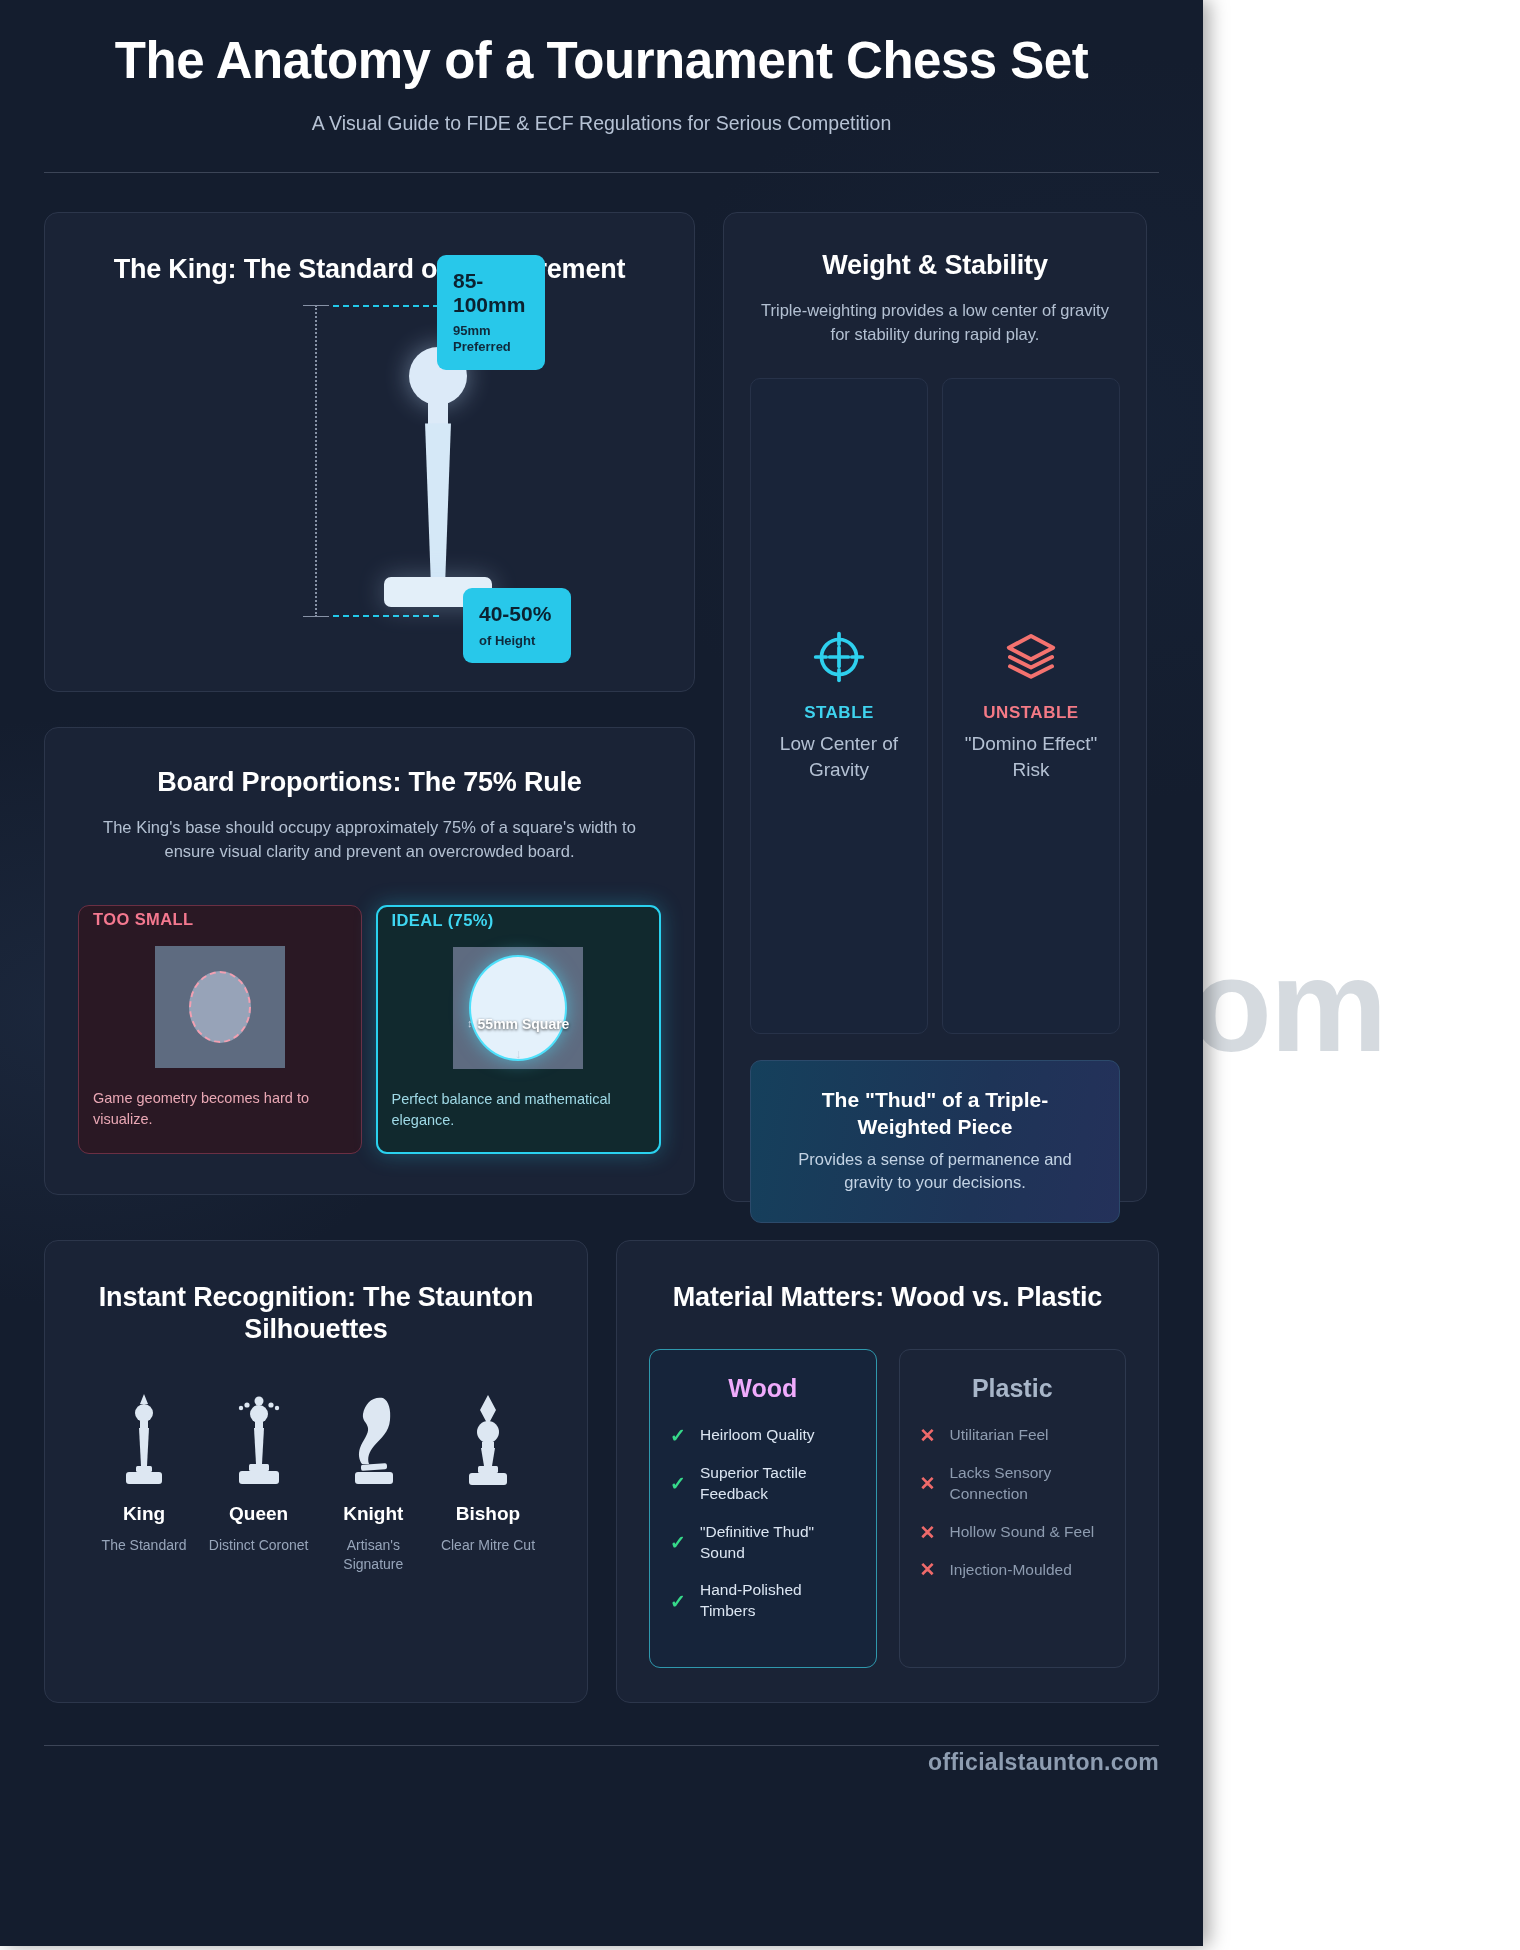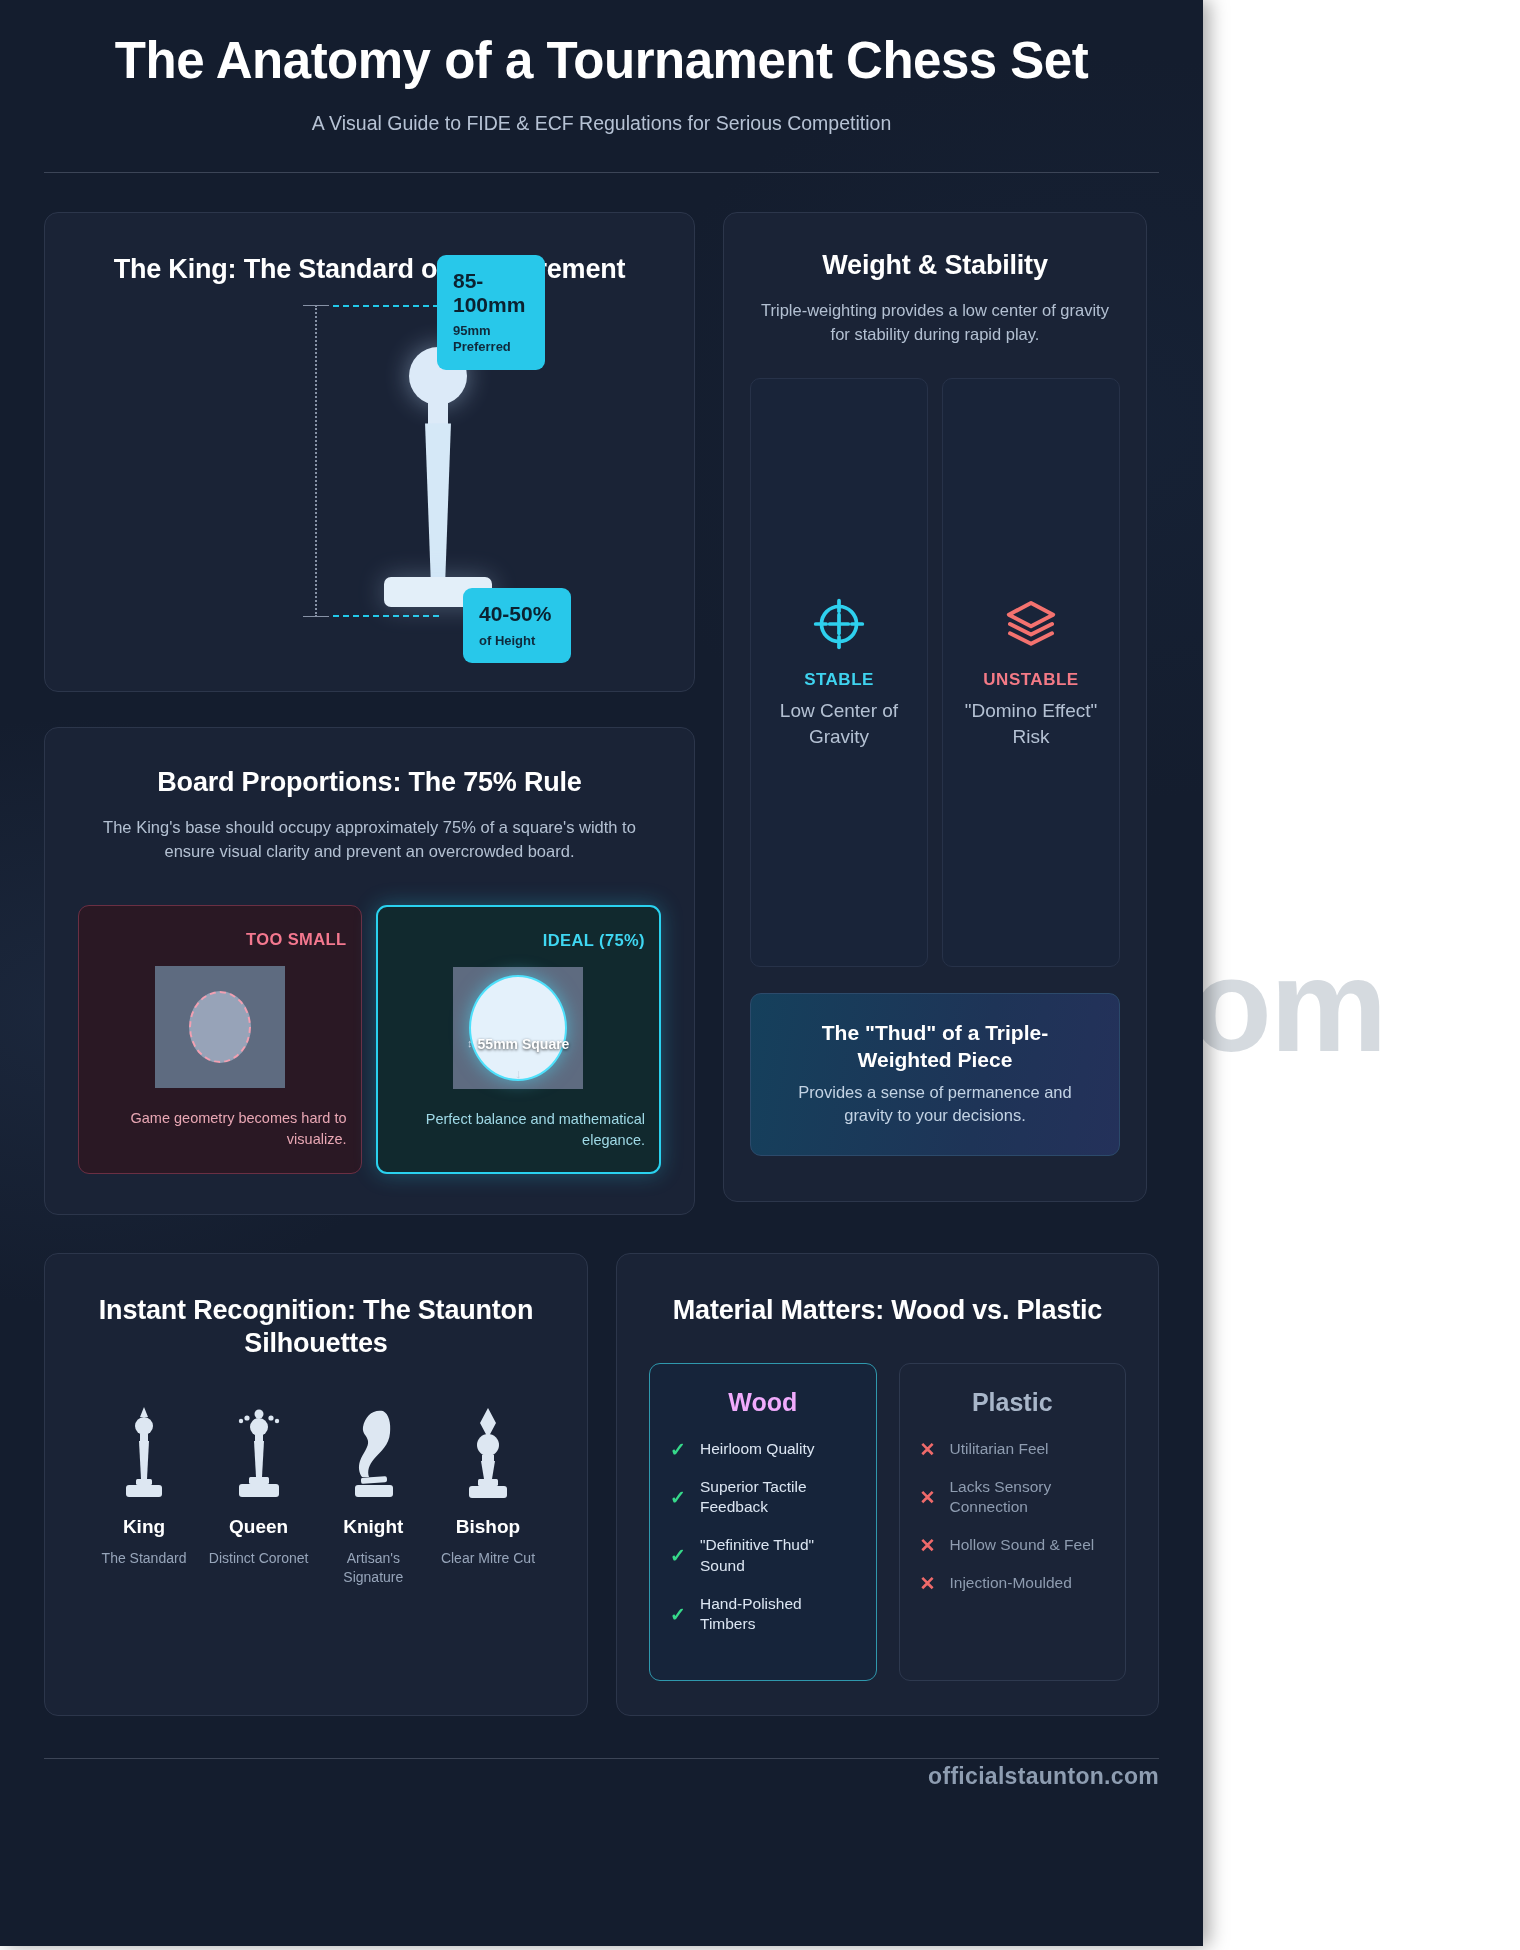--- a/index.html
+++ b/index.html
@@ -232,22 +232,22 @@
   #board-card { margin-top: 35px; padding: 38px 33px 40px; }
   #squares-row {
     display: flex;
     gap: 14px;
     margin-top: 42px;
     align-items: stretch;
   }
   .sq-col {
     flex: 1 1 0;
     border-radius: 11px;
-    padding: 24px 14px 22px;
-    text-align: right;
+    padding: 4px 14px 22px;
+    text-align: left;
   }
   .sq-col.bad {
     background: #2a1824;
     border: 1px solid #6b2f43;
   }
   .sq-col.good {
     background: #11292e;
     border: 2px solid #2ad2ef;
     box-shadow: 0 0 22px rgba(42,210,239,.30);
   }
@@ -328,21 +328,21 @@
   }
   .sq-col.bad  .sq-desc { color: #e9a7b4; }
   .sq-col.good .sq-desc { color: #9fd9e6; }
 
   
   #weight-card { padding: 36px 26px 30px; height: 990px; }
   #weight-cols {
     display: flex;
     gap: 14px;
     margin-top: 32px;
-    height: 589px;
+    height: 656px;
   }
   .wcol {
     flex: 1 1 0;
     background: #192439;
     border: 1px solid #273249;
     border-radius: 10px;
     display: flex;
     flex-direction: column;
     align-items: center;
     justify-content: center;

